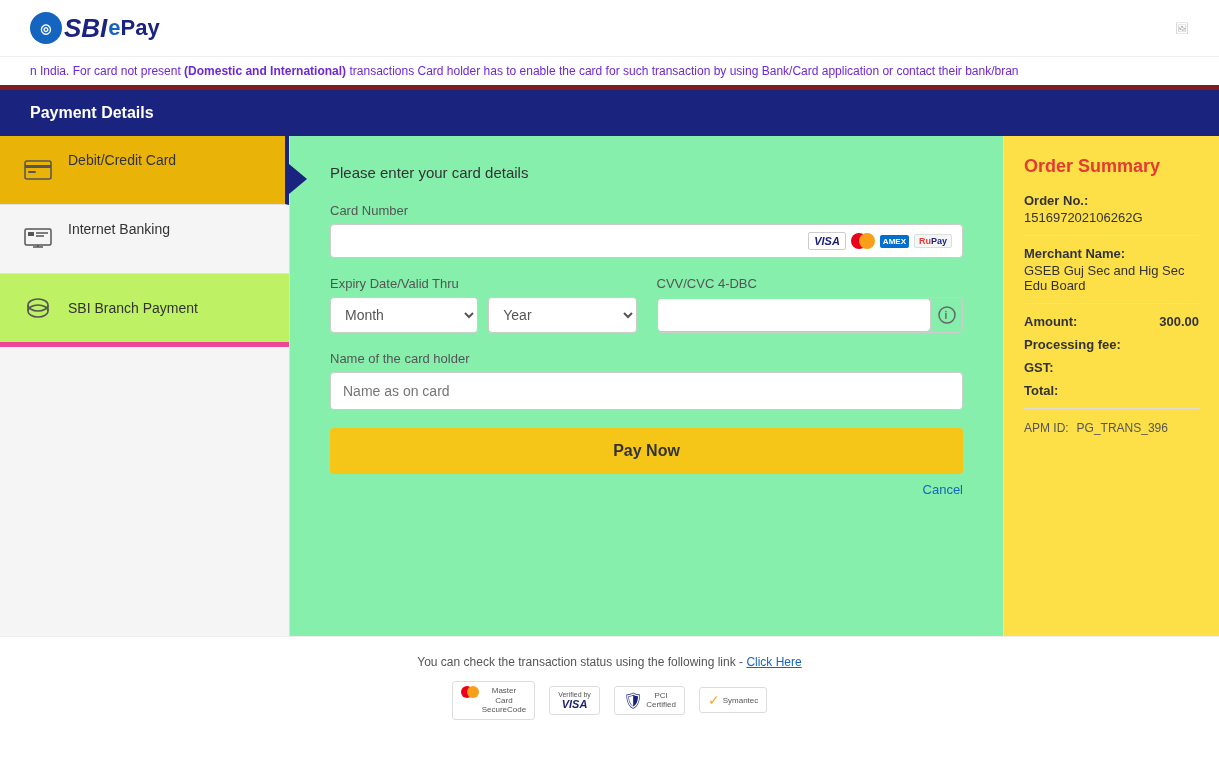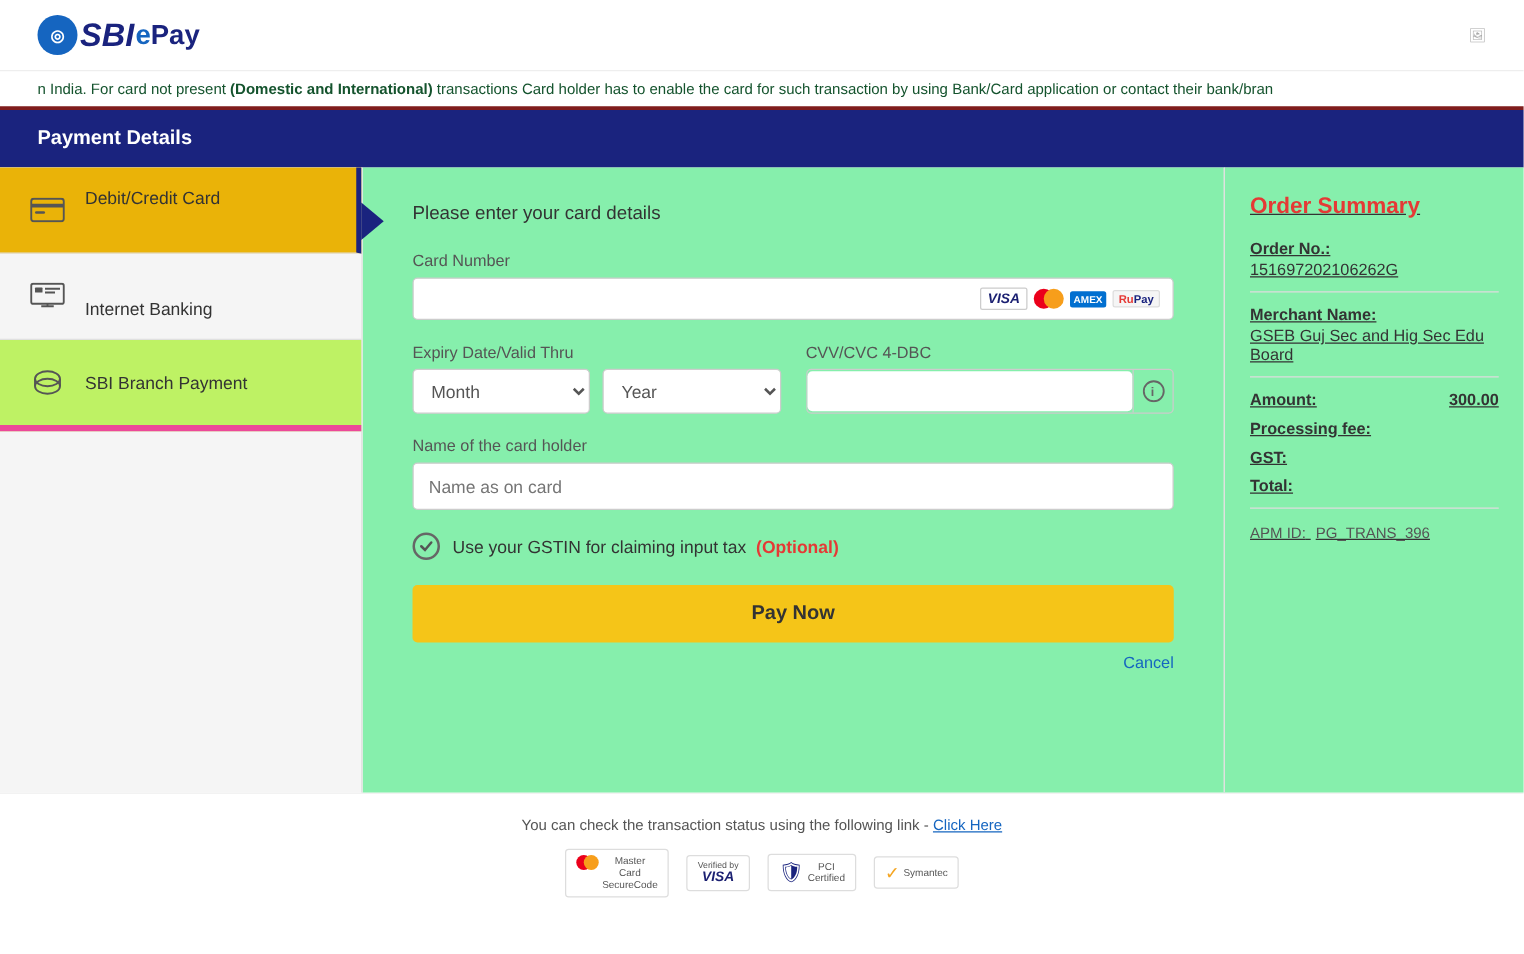--- a/index.html
+++ b/index.html
@@ -16,21 +16,21 @@
     <div style="width:32px;height:32px;background:#1565c0;border-radius:50%;display:inline-flex;align-items:center;justify-content:center;color:white;font-size:13px;font-weight:bold;margin-right:2px;">
       <span>◎</span>
     </div>
     <span style="color:#1a237e;font-size:26px;font-weight:bold;font-style:italic;">SBI</span>
     <span style="color:#1565c0;font-size:22px;font-weight:bold;margin-left:1px;">e</span>
       <span style="color:#1a237e;font-size:22px;font-weight:bold;">Pay</span>
   </div>
   <div style="font-size:11px;color:#aaa;">🖼</div>
 </div>
 
-<div style="padding:7px 30px;font-size:12px;color:#14532d;border-bottom:3px solid #7f1d1d;overflow:hidden;white-space:nowrap;text-overflow:ellipsis;">
+<div style="padding:7px 30px;font-size:12px;color:#6d28d9;border-bottom:5px solid #7f1d1d;overflow:hidden;white-space:nowrap;text-overflow:ellipsis;">
   <span>n India. For card not present </span>
   <strong>(Domestic and International)</strong>
   <span> transactions Card holder has to enable the card for such transaction by using Bank/Card application or contact their bank/bran</span>
 </div>
 
 <div style="background:#1a237e;color:white;padding:14px 30px;font-size:16px;font-weight:bold;">
   <span>Payment Details</span>
 </div>
 
 <div style="display:flex;min-height:500px;position:relative;">
@@ -43,21 +43,21 @@
           <rect x="1" y="1" width="26" height="18" rx="2" stroke="#555" stroke-width="1.5" fill="none"></rect>
           <rect x="1" y="5" width="26" height="3" fill="#555"></rect>
           <rect x="4" y="11" width="8" height="2" rx="1" fill="#555"></rect>
         </svg>
       </div>
       <span style="font-size:14px;color:#333;">Debit/Credit Card</span>
     </div>
 
     <div style="position:absolute;right:-18px;top:28px;width:0;height:0;border-top:15px solid transparent;border-bottom:15px solid transparent;border-left:18px solid #1a237e;z-index:10;"></div>
 
-    <div style="display:flex;align-items:flex-end;padding:16px 20px;cursor:pointer;background:#f5f5f5;border-bottom:1px solid #e0e0e0;">
+    <div style="display:flex;align-items:flex-start;padding:16px 20px;cursor:pointer;background:#f5f5f5;border-bottom:1px solid #e0e0e0;">
       <div style="width:36px;height:36px;margin-right:12px;display:flex;align-items:center;justify-content:center;">
         <svg width="28" height="22" viewBox="0 0 28 22" fill="none" xmlns="http://www.w3.org/2000/svg">
           <rect x="1" y="1" width="26" height="16" rx="1.5" stroke="#555" stroke-width="1.5" fill="none"></rect>
           <line x1="9" y1="19" x2="19" y2="19" stroke="#555" stroke-width="1.5"></line>
           <line x1="14" y1="17" x2="14" y2="19" stroke="#555" stroke-width="1.5"></line>
           <rect x="4" y="4" width="6" height="4" rx="0.5" fill="#555"></rect>
           <line x1="12" y1="5" x2="24" y2="5" stroke="#555" stroke-width="1.5"></line>
           <line x1="12" y1="8" x2="20" y2="8" stroke="#555" stroke-width="1.5"></line>
         </svg>
       </div>
@@ -148,41 +148,30 @@
       </div>
     </div>
 
     
     <div style="margin-bottom:18px;">
       <label style="display:block;font-size:13px;color:#555;margin-bottom:6px;font-weight:500;">Name of the card holder</label>
       <input type="text" style="width: 100%; padding: 10px 12px; border: 1px solid rgb(204, 204, 204); border-radius: 4px; font-size: 14px; color: rgb(170, 170, 170); outline: none;" placeholder="Name as on card">
     </div>
 
     
-    <div style="display:flex;align-items:center;gap:10px;margin-bottom:20px;">
-      <div style="width:22px;height:22px;border:2px solid #666;border-radius:50%;display:flex;align-items:center;justify-content:center;cursor:pointer;flex-shrink:0;">
-        <svg width="12" height="12" viewBox="0 0 12 12">
-          <polyline points="2,6 5,9 10,3" stroke="#555" stroke-width="2" fill="none" stroke-linecap="round"></polyline>
-        </svg>
-      </div>
-      <span style="font-size:14px;color:#333;">
-        <span>Use your GSTIN for claiming input tax</span>
-        <span style="color:#e53935;font-weight:bold;margin-left:4px;">(Optional)</span>
-      </span>
-    </div>
 
     
     <button style="width:100%;padding:14px;background:#f5c518;border:none;border-radius:4px;font-size:16px;font-weight:bold;color:#333;cursor:pointer;margin-bottom:8px;">Pay Now</button>
 
     
     <a style="display:block;text-align:right;color:#1565c0;font-size:13px;cursor:pointer;text-decoration:none;">Cancel</a>
 
   </div>
 
-  <div style="width:240px;padding:20px;background:#86efac;border-left:1px solid #e0e0e0;flex-shrink:0;text-decoration:underline;">
+  <div style="width:216px;padding:20px;background:#fde047;border-left:1px solid #e0e0e0;flex-shrink:0;">
     <h3 style="font-size:18px;color:#e53935;font-weight:bold;margin-bottom:16px;">Order Summary</h3>
 
     <div style="margin-bottom:10px;">
       <div style="font-size:13px;font-weight:bold;color:#333;">Order No.:</div>
       <div style="font-size:13px;color:#333;margin-top:2px;">151697202106262G</div>
     </div>
 
     <hr style="border:none;border-top:1px solid #ddd;margin:10px 0;">
 
     <div style="margin-bottom:10px;">

